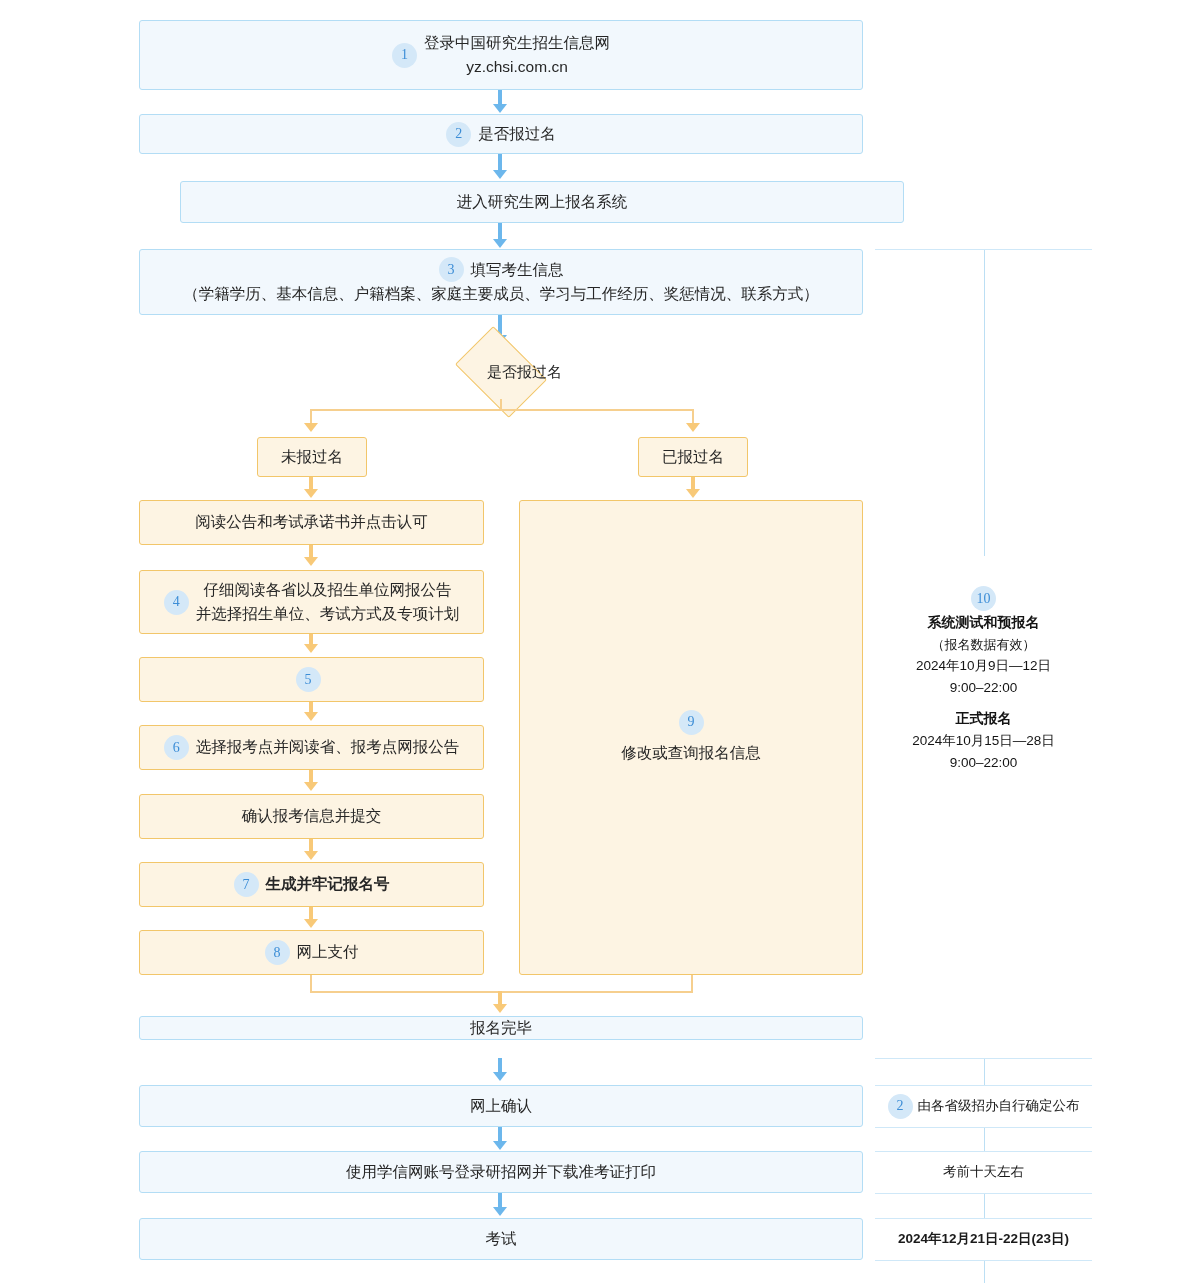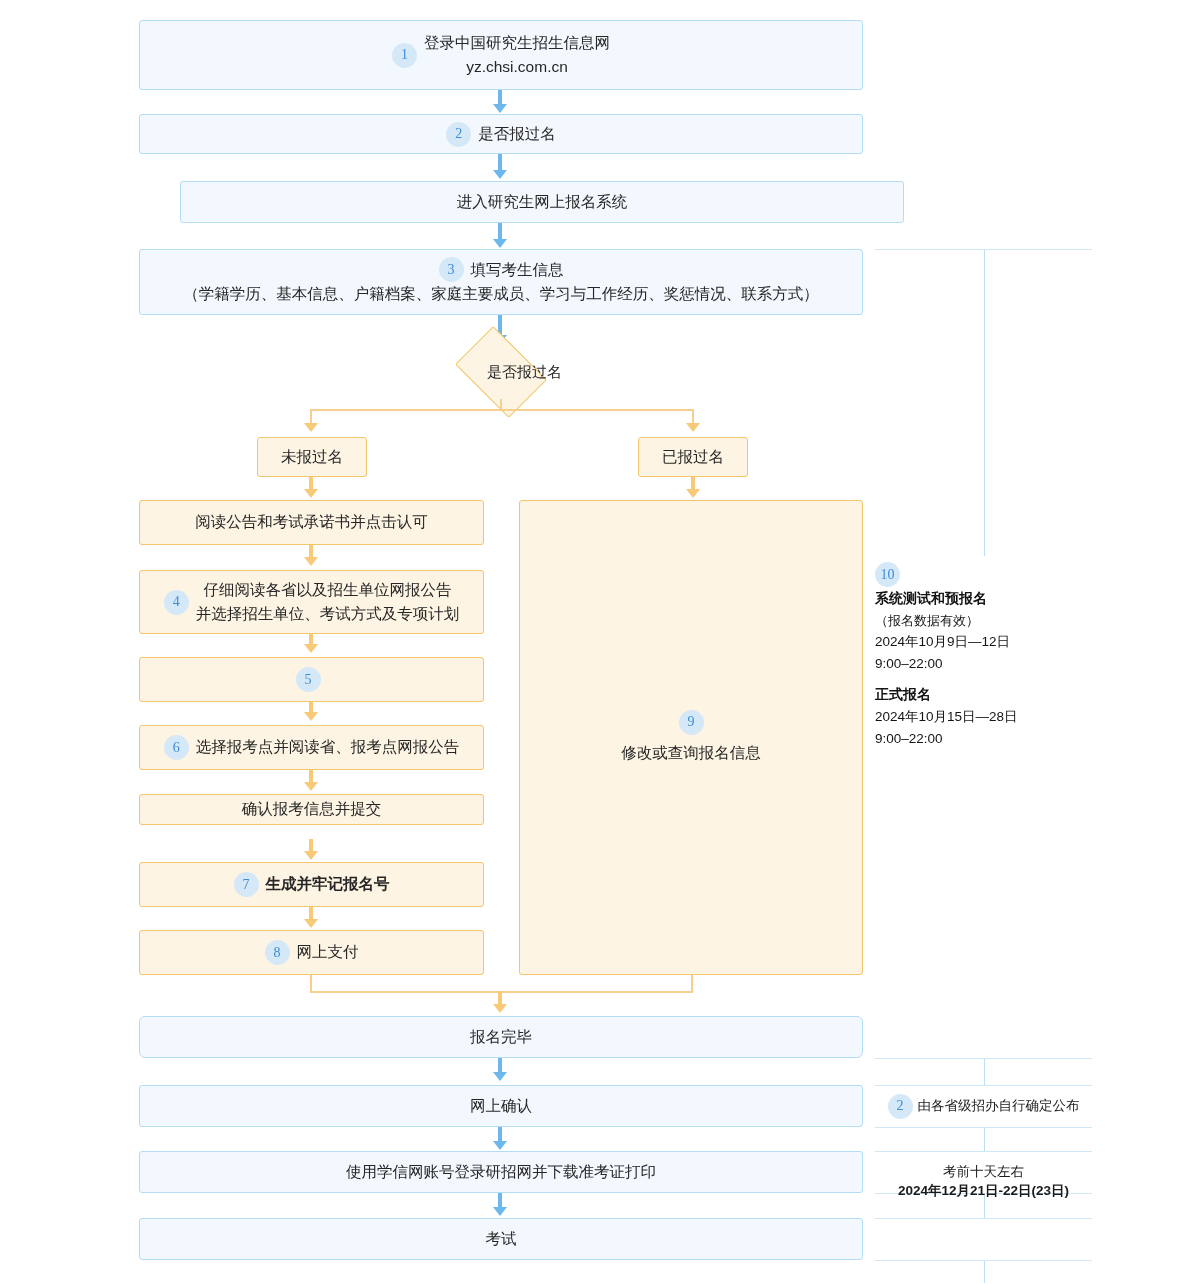--- a/index.html
+++ b/index.html
@@ -64,21 +64,21 @@
 
   
   .rline{position:absolute;height:1px;background:#cfe8f8;}
   .rtick{position:absolute;width:1px;background:#bcdff4;}
   .rcell{
     position:absolute;box-sizing:border-box;
     display:flex;align-items:center;justify-content:center;
     text-align:center;font-size:13.5px;color:#1a1a1a;
   }
   .rcell.bold{font-weight:bold;}
-  .dates{position:absolute;line-height:1.62;font-size:13.5px;color:#141414;}
+  .dates{position:absolute;text-align:center;line-height:1.62;font-size:13.5px;color:#141414;margin-top:24px;}
   .dates .hd{font-weight:bold;font-size:14px;}
   .dates .sub{font-size:13px;}
   .gap{height:9px;}
 </style>
 </head>
 <body>
 
 <div id="stage">
 
   <div class="node blue" style="left:139px;top:20px;width:724px;height:70px;">
@@ -172,21 +172,21 @@
 
   <div class="node orange" style="left:139px;top:725px;width:345px;height:45px;">
     <div class="row">
       <span class="badge">6</span>
       <span class="txt">选择报考点并阅读省、报考点网报公告</span>
     </div>
   </div>
   <div class="shaft o" style="left:309px;top:770px;height:14px;"></div>
   <div class="arrow o" style="left:304px;top:782px;"></div>
 
-  <div class="node orange" style="left:139px;top:794px;width:345px;height:31px;">
+  <div class="node orange" style="left:139px;top:794px;width:345px;height:45px;">
     <span class="txt">确认报考信息并提交</span>
   </div>
   <div class="shaft o" style="left:309px;top:839px;height:14px;"></div>
   <div class="arrow o" style="left:304px;top:851px;"></div>
 
   <div class="node orange" style="left:139px;top:862px;width:345px;height:45px;">
     <div class="row">
       <span class="badge">7</span>
       <span class="txt red">生成并牢记报名号</span>
     </div>
@@ -207,21 +207,21 @@
       <span class="txt" style="margin-top:6px;">修改或查询报名信息</span>
     </span>
   </div>
 
   <div class="vline o" style="left:310px;top:975px;height:18px;"></div>
   <div class="vline o" style="left:691px;top:975px;height:18px;"></div>
   <div class="hline o" style="left:310px;top:991px;width:383px;"></div>
   <div class="shaft o" style="left:498px;top:991px;height:15px;"></div>
   <div class="arrow o" style="left:493px;top:1004px;"></div>
 
-  <div class="node blue" style="left:139px;top:1016px;width:724px;height:42px;border-radius:6px;">
+  <div class="node blue" style="left:139px;top:1016px;width:724px;height:24px;">
     <span class="txt">报名完毕</span>
   </div>
   <div class="shaft b" style="left:498px;top:1058px;height:16px;"></div>
   <div class="arrow b" style="left:493px;top:1072px;"></div>
 
   <div class="node blue" style="left:139px;top:1085px;width:724px;height:42px;">
     <span class="txt">网上确认</span>
   </div>
   <div class="shaft b" style="left:498px;top:1127px;height:16px;"></div>
   <div class="arrow b" style="left:493px;top:1141px;"></div>
@@ -267,17 +267,17 @@
     <span class="row">
       <span class="badge" style="margin-right:5px;">2</span>
       <span>由各省级招办自行确定公布</span>
     </span>
   </div>
 
   <div class="rcell" style="left:875px;top:1151px;width:217px;height:42px;">
     <span>考前十天左右</span>
   </div>
 
-  <div class="rcell bold" style="left:875px;top:1170px;width:217px;height:42px;">
+  <div class="rcell bold" style="left:875px;top:1218px;width:217px;height:42px;">
     <span>2024年12月21日-22日(23日)</span>
   </div>
 
 </div>
 
 </body></html>

